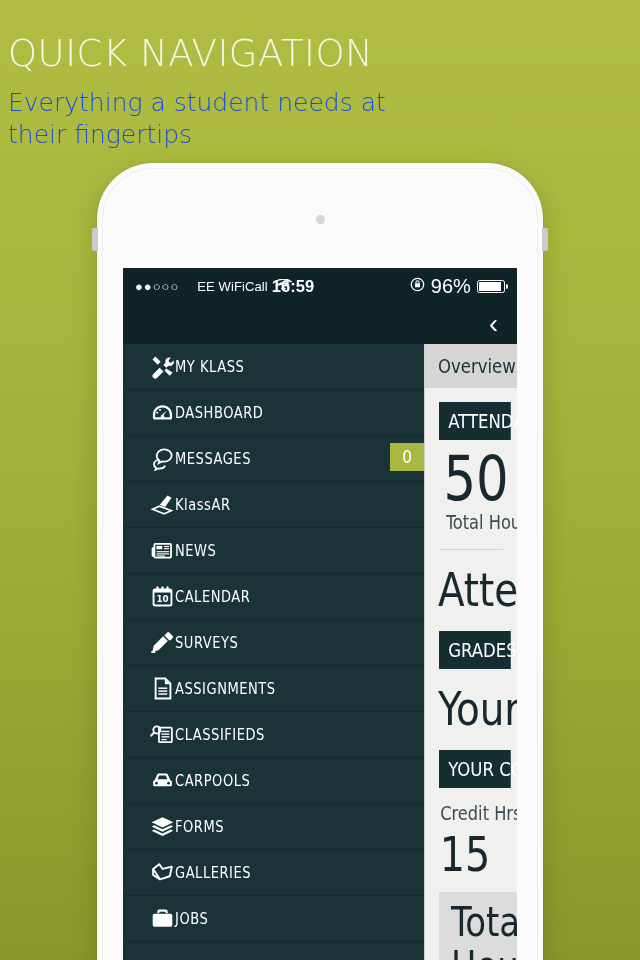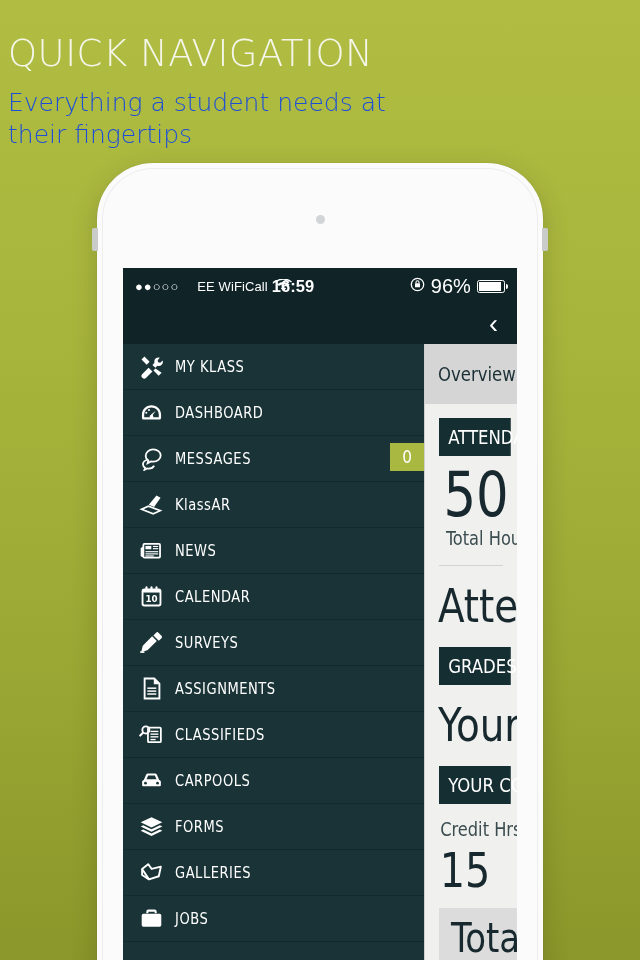--- a/index.html
+++ b/index.html
@@ -85,21 +85,21 @@
   
   .menu {
     position:absolute; left:0; top:76px; width:301px; bottom:0;
     background:#193336;
   }
   .menu-item {
     height:46px; display:flex; align-items:center;
     border-bottom:1px solid #122a2d; position:relative;
   }
   .mi-icon {
-    width:52px; min-width:52px; display:flex; align-items:center; justify-content:flex-start;
+    width:52px; min-width:52px; display:flex; align-items:center; justify-content:flex-end;
     color:#a3a3a3;
     padding-left:16px;
   }
   .mi-icon svg { display:block; }
   .mi-label {
     font-family:"DejaVu Sans Condensed","Liberation Sans Narrow","Liberation Sans", sans-serif;
     font-size:16.5px; color:#ffffff; letter-spacing:.6px;
     transform:scaleX(.88); transform-origin:left center;
   }
   .mi-badge {
@@ -109,21 +109,21 @@
     font-size:17px; padding:4px 12px; min-width:34px; text-align:center;
   }
 
   
   .content {
     position:absolute; left:301px; top:76px; right:0; bottom:0;
     background:#f0f0ee; overflow:hidden;
     border-left:1px solid #cfcfcf;
     font-family:"DejaVu Sans Condensed","Liberation Sans Narrow","Liberation Sans", sans-serif;
   }
-  .tabbar { background:#d5d5d5; height:60px; display:flex; align-items:center; }
+  .tabbar { background:#d5d5d5; height:44px; display:flex; align-items:center; }
   .tab { font-size:20px; color:#1b3035; padding-left:14px; white-space:nowrap;
          transform:scaleX(.92); transform-origin:left center; }
   .sec-head {
     background:#152e32; color:#fff; font-size:20px;
     margin:14px 0 0 14px; padding:7px 10px; white-space:nowrap;
     transform:scaleX(.92); transform-origin:left center;
   }
   .big-num { font-size:62px; color:#17292e; line-height:1.05; padding:6px 0 0 20px;
              white-space:nowrap; transform:scaleX(.92); transform-origin:left center; }
   .sub-label { font-size:19px; color:#3b4c50; padding-left:22px; white-space:nowrap;

